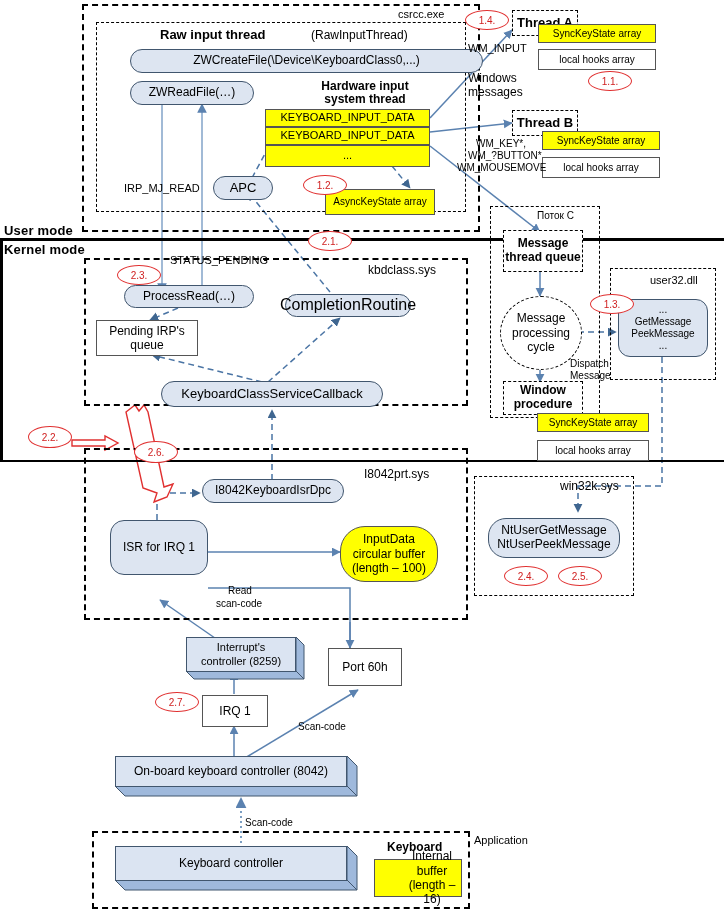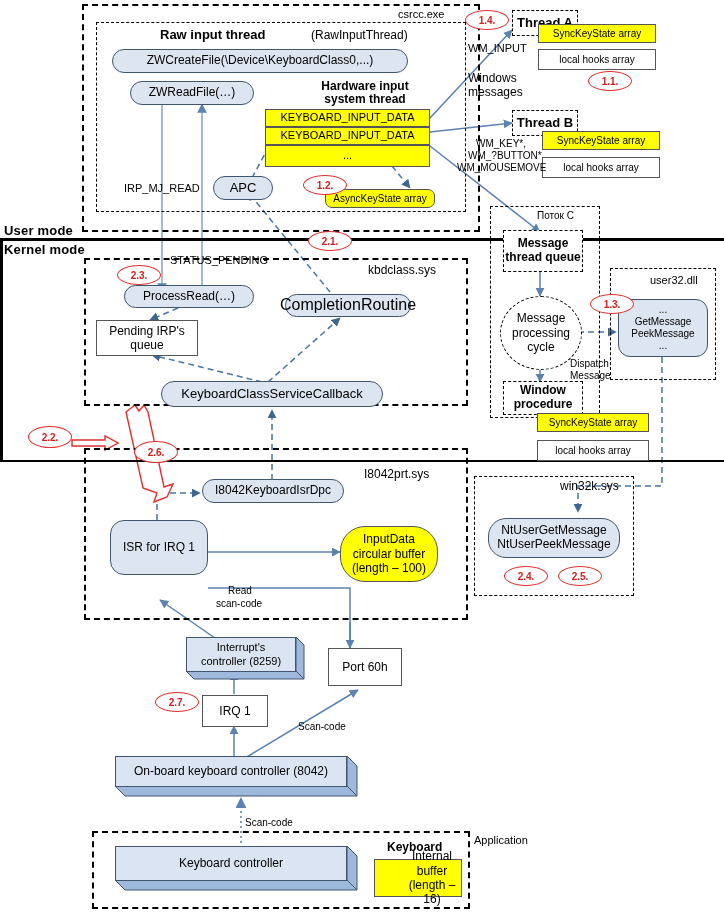--- a/index.html
+++ b/index.html
@@ -43,21 +43,21 @@
   .circlenode{border:1.4px dashed #000;border-radius:50%;background:#fff;
         display:flex;align-items:center;justify-content:center;text-align:center;
         line-height:1.2;box-sizing:border-box;}
   .cube{position:absolute;}
   .cube .face{position:absolute;left:0;top:0;border:1.2px solid #41566e;
         background:#dbe4f2;display:flex;align-items:center;justify-content:center;
         text-align:center;box-sizing:border-box;line-height:1.2;}
 
   
   .tag{position:absolute;border:1.3px solid #e03030;border-radius:50%;
-       background:#fff;color:#d02020;font-size:10px;font-weight:bold;
+       background:#fff;color:#d02020;font-size:10px;font-weight:normal;
        display:flex;align-items:center;justify-content:center;box-sizing:border-box;}
 
   svg.ov{position:absolute;left:0;top:0;width:724px;height:915px;
          pointer-events:none;overflow:visible;}
 </style>
 </head>
 <body>
 
 <div id="stage">
 
@@ -151,33 +151,33 @@
   <div class="abs" style="left:470px;top:240px;width:2.5px;height:0px;"></div>
   <div class="abs" style="left:0px;top:240px;width:2.5px;height:222px;background:#000;"></div>
 
   <div class="abs dashbox" style="left:82px;top:4px;width:398px;height:228px;"></div>
   <div class="lbl lbl-11" style="left:398px;top:8px;">csrcc.exe</div>
 
   <div class="abs dashbox-thin" style="left:96px;top:22px;width:370px;height:190px;"></div>
   <div class="lbl lbl-13 lbl-b" style="left:160px;top:28px;">Raw input thread</div>
   <div class="lbl lbl-12" style="left:311px;top:29px;">(RawInputThread)</div>
 
-  <div class="abs round" style="left:112px;top:49px;width:296px;height:24px;font-size:12px;">ZWCreateFile(\Device\KeyboardClass0,...)</div>
+  <div class="abs round" style="left:130px;top:49px;width:353px;height:24px;font-size:12px;">ZWCreateFile(\Device\KeyboardClass0,...)</div>
   <div class="abs round" style="left:130px;top:81px;width:124px;height:24px;font-size:12px;">ZWReadFile(…)</div>
 
   <div class="lbl lbl-12 lbl-b ctr" style="left:300px;top:80px;width:130px;">Hardware input</div>
   <div class="lbl lbl-12 lbl-b ctr" style="left:300px;top:93px;width:130px;">system thread</div>
 
   <div class="abs yellow" style="left:265px;top:109px;width:165px;height:18px;font-size:11px;">KEYBOARD_INPUT_DATA</div>
   <div class="abs yellow" style="left:265px;top:127px;width:165px;height:18px;font-size:11px;">KEYBOARD_INPUT_DATA</div>
   <div class="abs yellow" style="left:265px;top:145px;width:165px;height:22px;font-size:11px;">...</div>
 
   <div class="abs round" style="left:213px;top:176px;width:60px;height:24px;font-size:13px;">APC</div>
 
-  <div class="abs yellow" style="left:325px;top:189px;width:110px;height:19px;font-size:10px;border-radius:7px;">AsyncKeyState array</div>
+  <div class="abs yellow" style="left:325px;top:189px;width:110px;height:26px;font-size:10px;">AsyncKeyState array</div>
 
   <div class="lbl lbl-11" style="left:124px;top:182px;">IRP_MJ_READ</div>
 
   <div class="tag" style="left:303px;top:175px;width:44px;height:20px;">1.2.</div>
 
   <div class="abs dashnode" style="left:512px;top:10px;width:66px;height:26px;font-size:13px;">Thread A</div>
   <div class="abs yellow" style="left:538px;top:24px;width:118px;height:19px;font-size:10px;">SyncKeyState array</div>
   <div class="abs rect" style="left:538px;top:49px;width:118px;height:21px;font-size:10px;">local hooks array</div>
   <div class="tag" style="left:588px;top:71px;width:44px;height:20px;">1.1.</div>
   <div class="tag" style="left:465px;top:10px;width:44px;height:20px;">1.4.</div>

